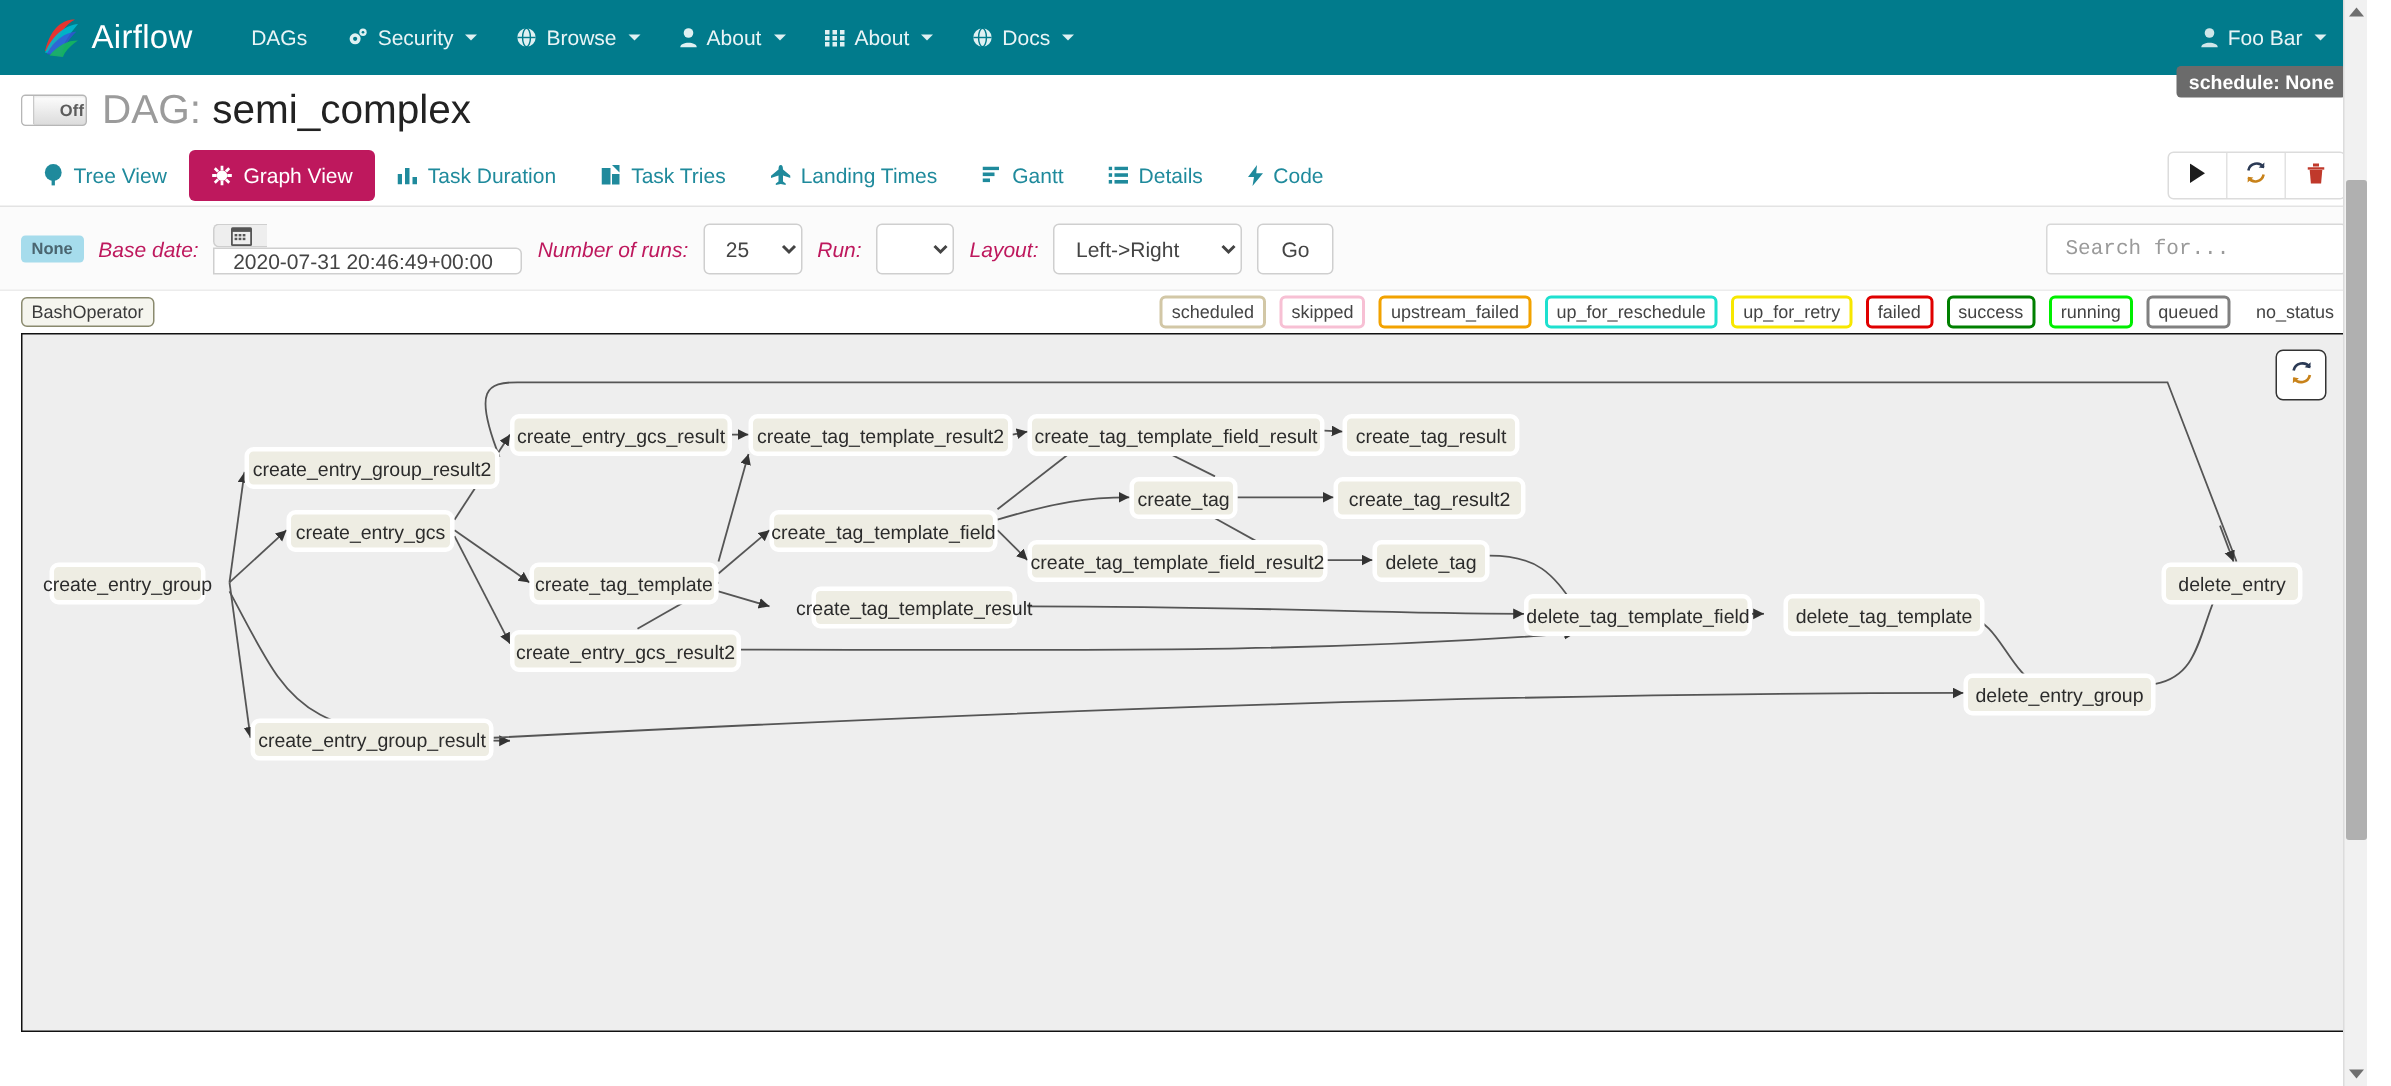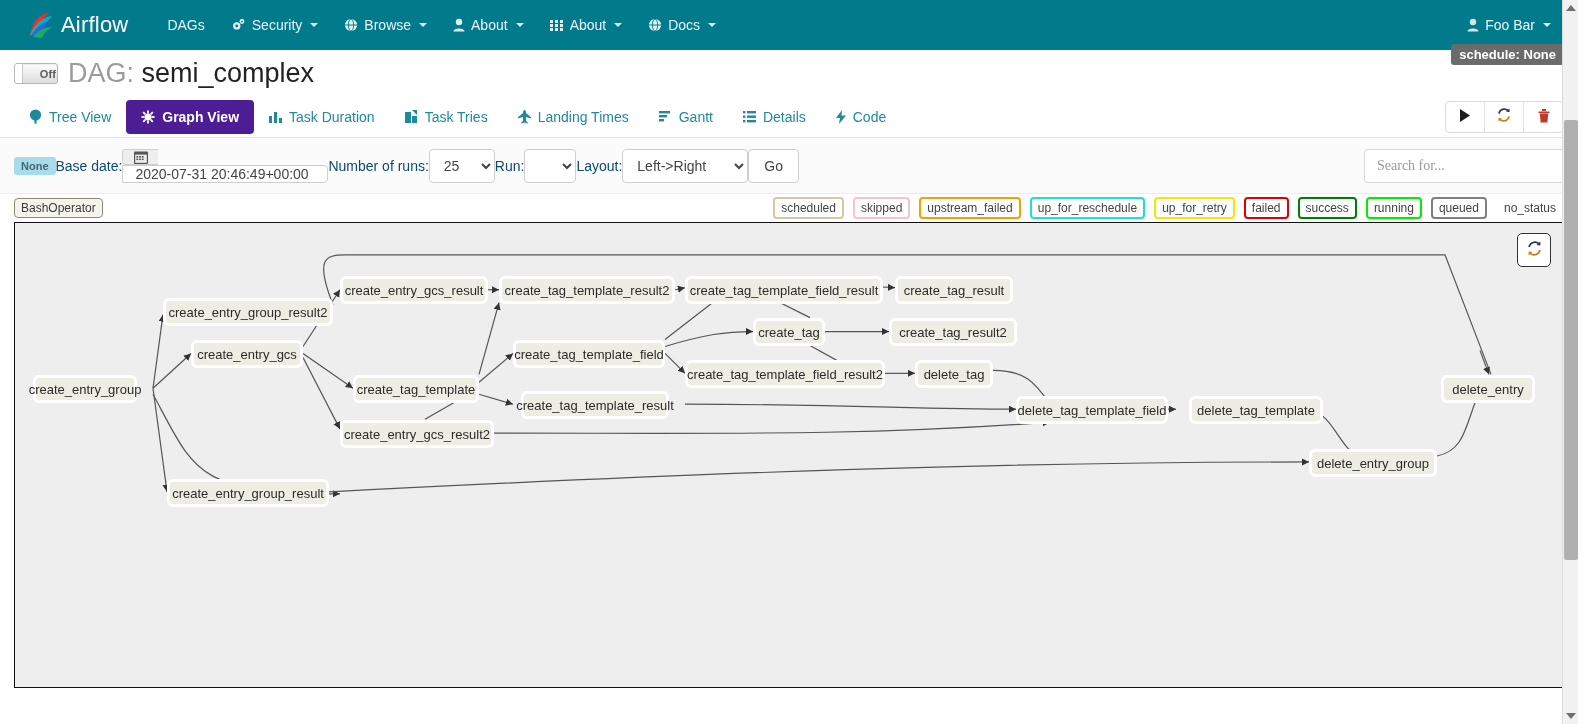--- a/index.html
+++ b/index.html
@@ -98,54 +98,55 @@
   }
   .tab {
     display: flex; align-items: center; gap: 7px;
     font-size: 14px;
     color: #1f8a9c;
     padding: 9px 15px;
     border-radius: 4px;
     cursor: pointer;
     white-space: nowrap;
   }
-  .tab.active { background: #4c1d95; color: #fff; font-weight: bold; }
+  .tab.active { background: #be185d; color: #fff; }
   .tab-actions {
     margin-left: auto;
     display: flex;
     border: 1px solid #dcdcdc;
     border-radius: 4px;
     overflow: hidden;
     background: #fff;
   }
   .tab-actions > div {
     width: 39px; height: 30px;
     display: flex; align-items: center; justify-content: center;
     border-right: 1px solid #e2e2e2;
     cursor: pointer;
   }
   .tab-actions > div:last-child { border-right: none; }
 
   
   .filter-row {
     display: flex; align-items: center;
     padding: 10px 14px;
+    gap: 10px;
     border-bottom: 1px solid #ececec;
     background: #fbfbfb;
     height: 56px;
   }
   .badge-none {
     background: #a6dcec;
     color: #4a6570;
     font-size: 11px;
     font-weight: bold;
     border-radius: 3px;
     padding: 3px 7px;
   }
-  .lbl { font-size: 14px; color: #0c4a6e; white-space: nowrap; }
+  .lbl { font-size: 14px; color: #be185d; white-space: nowrap; font-style: italic; }
   .datebox { display: flex; height: 34px; flex-direction: column; }
   .date-addon {
     width: 36px;
     border: 1px solid #cfcfcf;
     border-right: none;
     border-radius: 4px 0 0 4px;
     background: #eeeeee;
     display: flex; align-items: center; justify-content: center;
     cursor: pointer;
   }
@@ -185,21 +186,21 @@
   }
   .search-box {
     margin-left: auto;
     width: 200px; height: 34px;
     border: 1px solid #d8d8d8;
     border-radius: 3px;
     background: #fff;
     padding: 0 12px;
     font-size: 14px;
     color: #444;
-    font-family: Liberation Serif, serif;
+    font-family: Liberation Mono, monospace;
   }
   .search-box::placeholder { color: #9a9a9a; }
 
   
   .legend-row {
     display: flex; align-items: center;
     padding: 5px 14px 6px 14px;
     height: 28px;
   }
   .op-pill {
@@ -646,21 +647,21 @@
 
     <div class="node" style="left:18px;  top:152px; width:104px">create_entry_group</div>
     <div class="node" style="left:148px; top:75px;  width:170px">create_entry_group_result2</div>
     <div class="node" style="left:176px; top:117px; width:112px">create_entry_gcs</div>
     <div class="node" style="left:152px; top:256px; width:162px">create_entry_group_result</div>
     <div class="node" style="left:325px; top:53px;  width:148px">create_entry_gcs_result</div>
     <div class="node" style="left:338px; top:152px; width:126px">create_tag_template</div>
     <div class="node" style="left:325px; top:197px; width:154px">create_entry_gcs_result2</div>
     <div class="node" style="left:484px; top:53px;  width:176px">create_tag_template_result2</div>
     <div class="node" style="left:498px; top:117px; width:152px">create_tag_template_field</div>
-    <div class="node" style="left:506px; top:168px; width:148px">create_tag_template_result</div>
+    <div class="node" style="left:526px; top:168px; width:137px">create_tag_template_result</div>
     <div class="node" style="left:670px; top:53px;  width:198px">create_tag_template_field_result</div>
     <div class="node" style="left:738px; top:95px;  width:72px">create_tag</div>
     <div class="node" style="left:670px; top:137px; width:200px">create_tag_template_field_result2</div>
     <div class="node" style="left:880px; top:53px;  width:118px">create_tag_result</div>
     <div class="node" style="left:874px; top:95px;  width:128px">create_tag_result2</div>
     <div class="node" style="left:900px; top:137px; width:78px">delete_tag</div>
     <div class="node" style="left:1001px;top:173px; width:152px">delete_tag_template_field</div>
     <div class="node" style="left:1174px;top:173px; width:134px">delete_tag_template</div>
     <div class="node" style="left:1294px;top:226px; width:128px">delete_entry_group</div>
     <div class="node" style="left:1426px;top:152px; width:94px">delete_entry</div>

